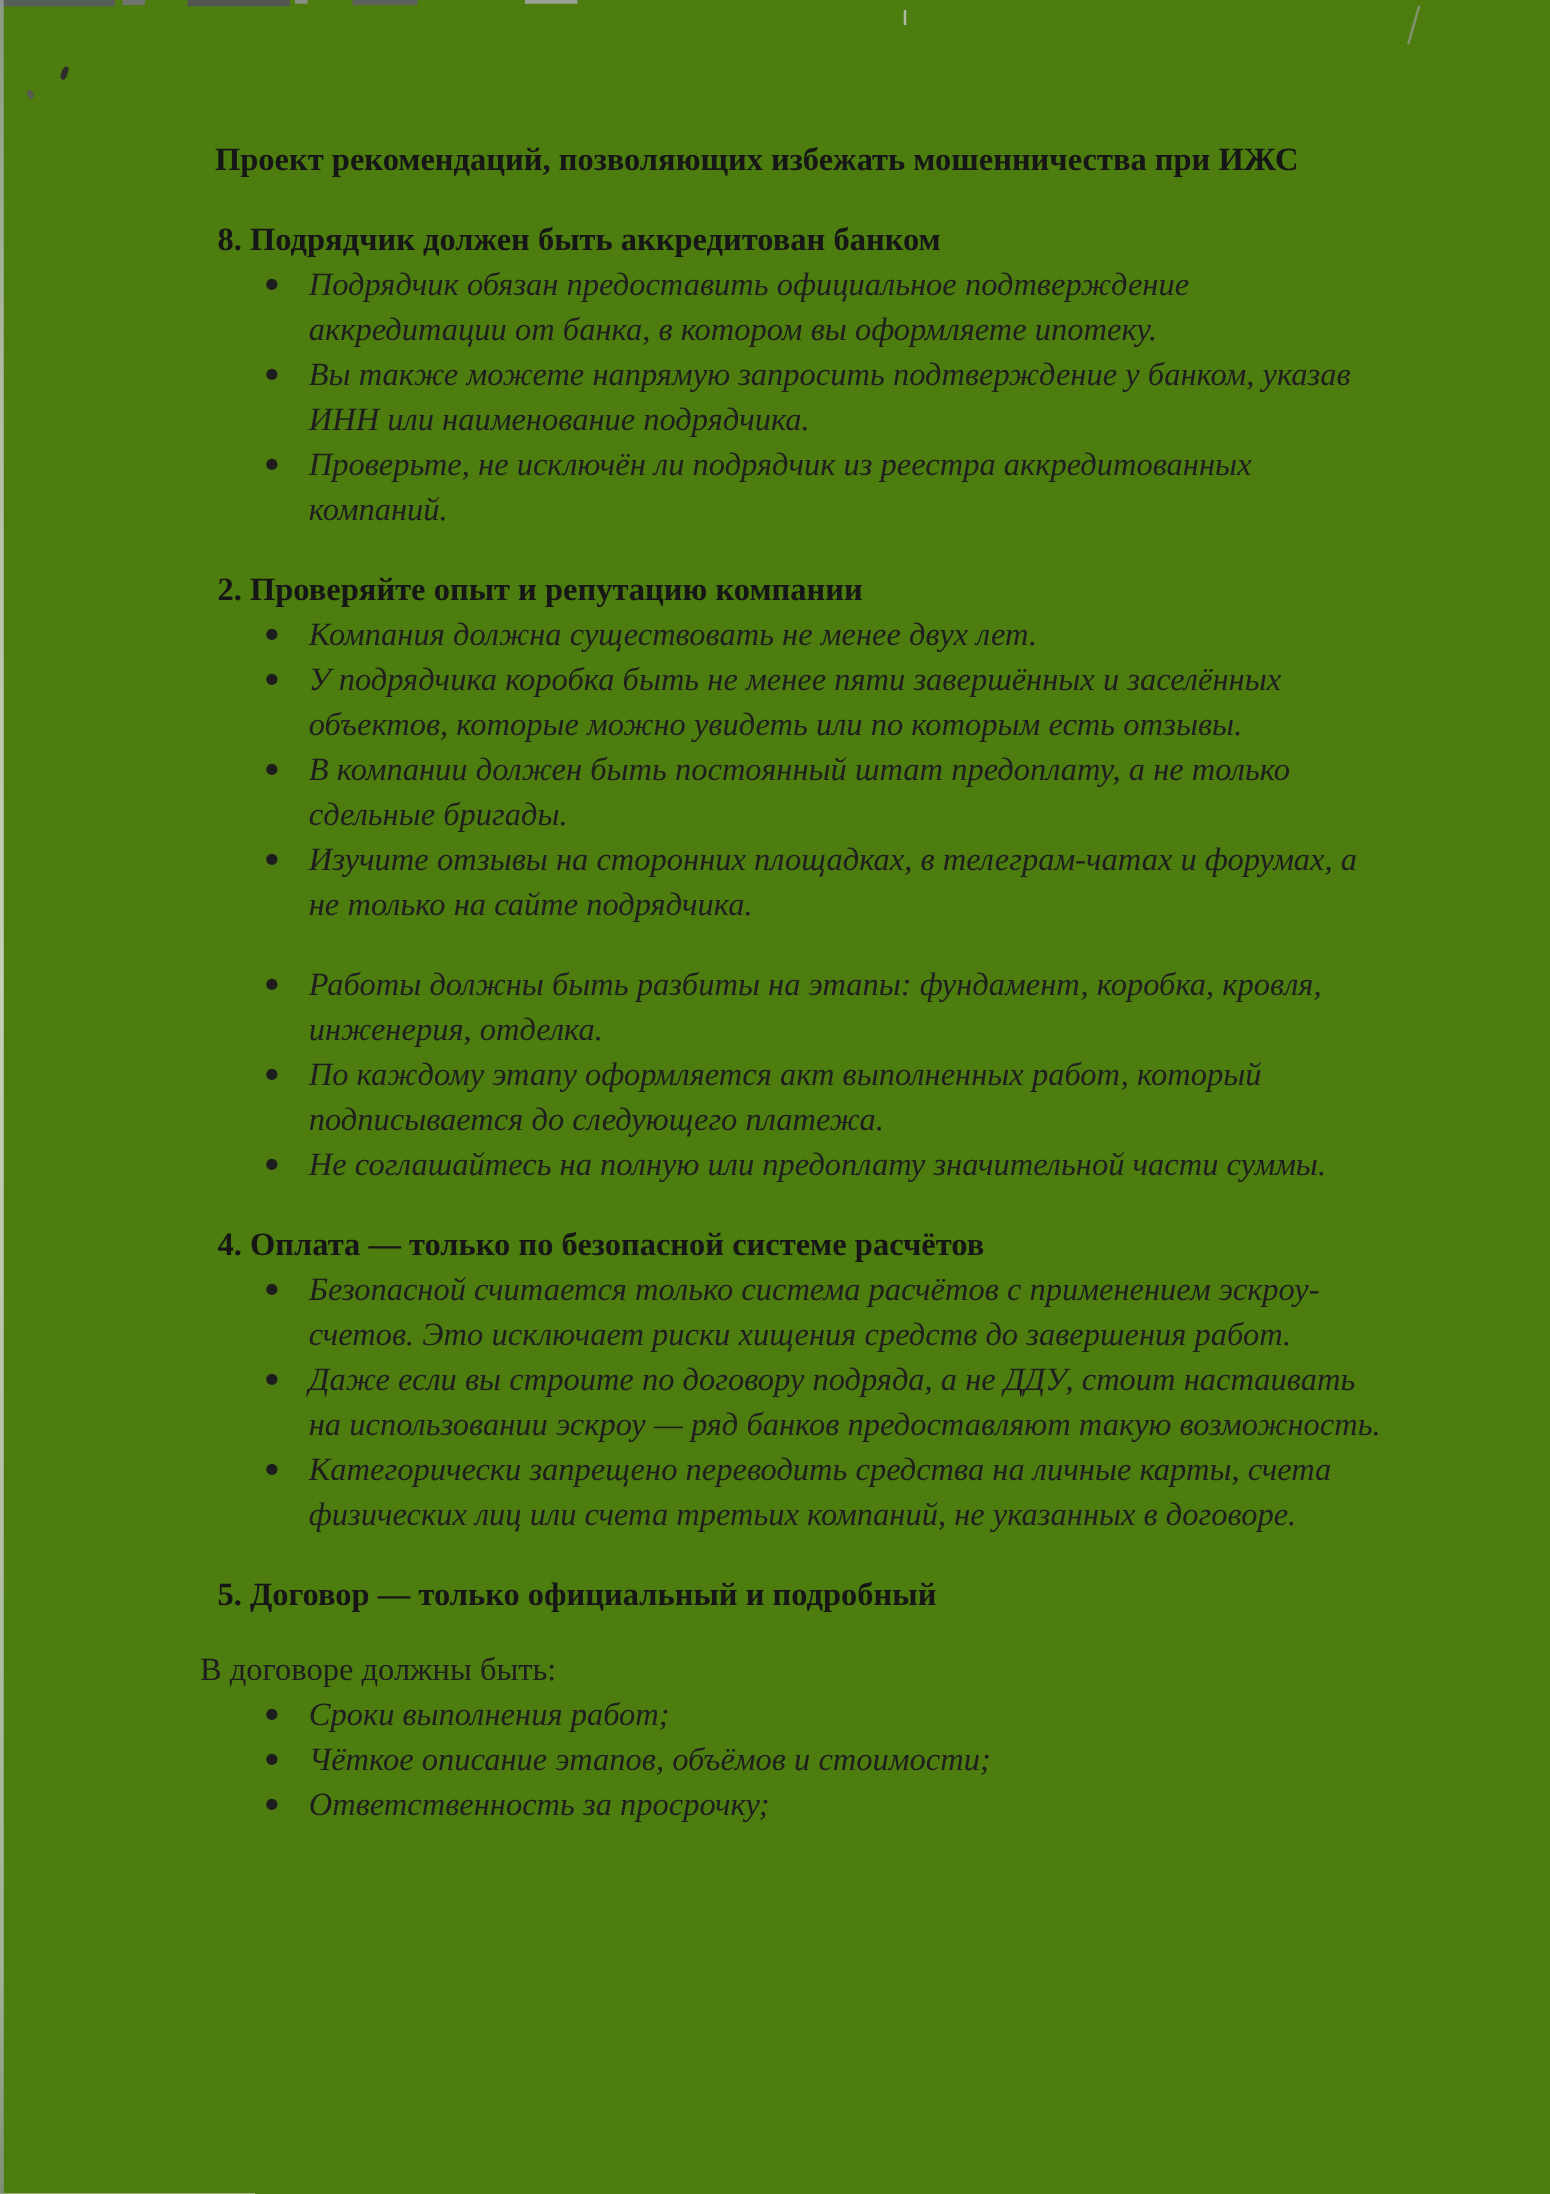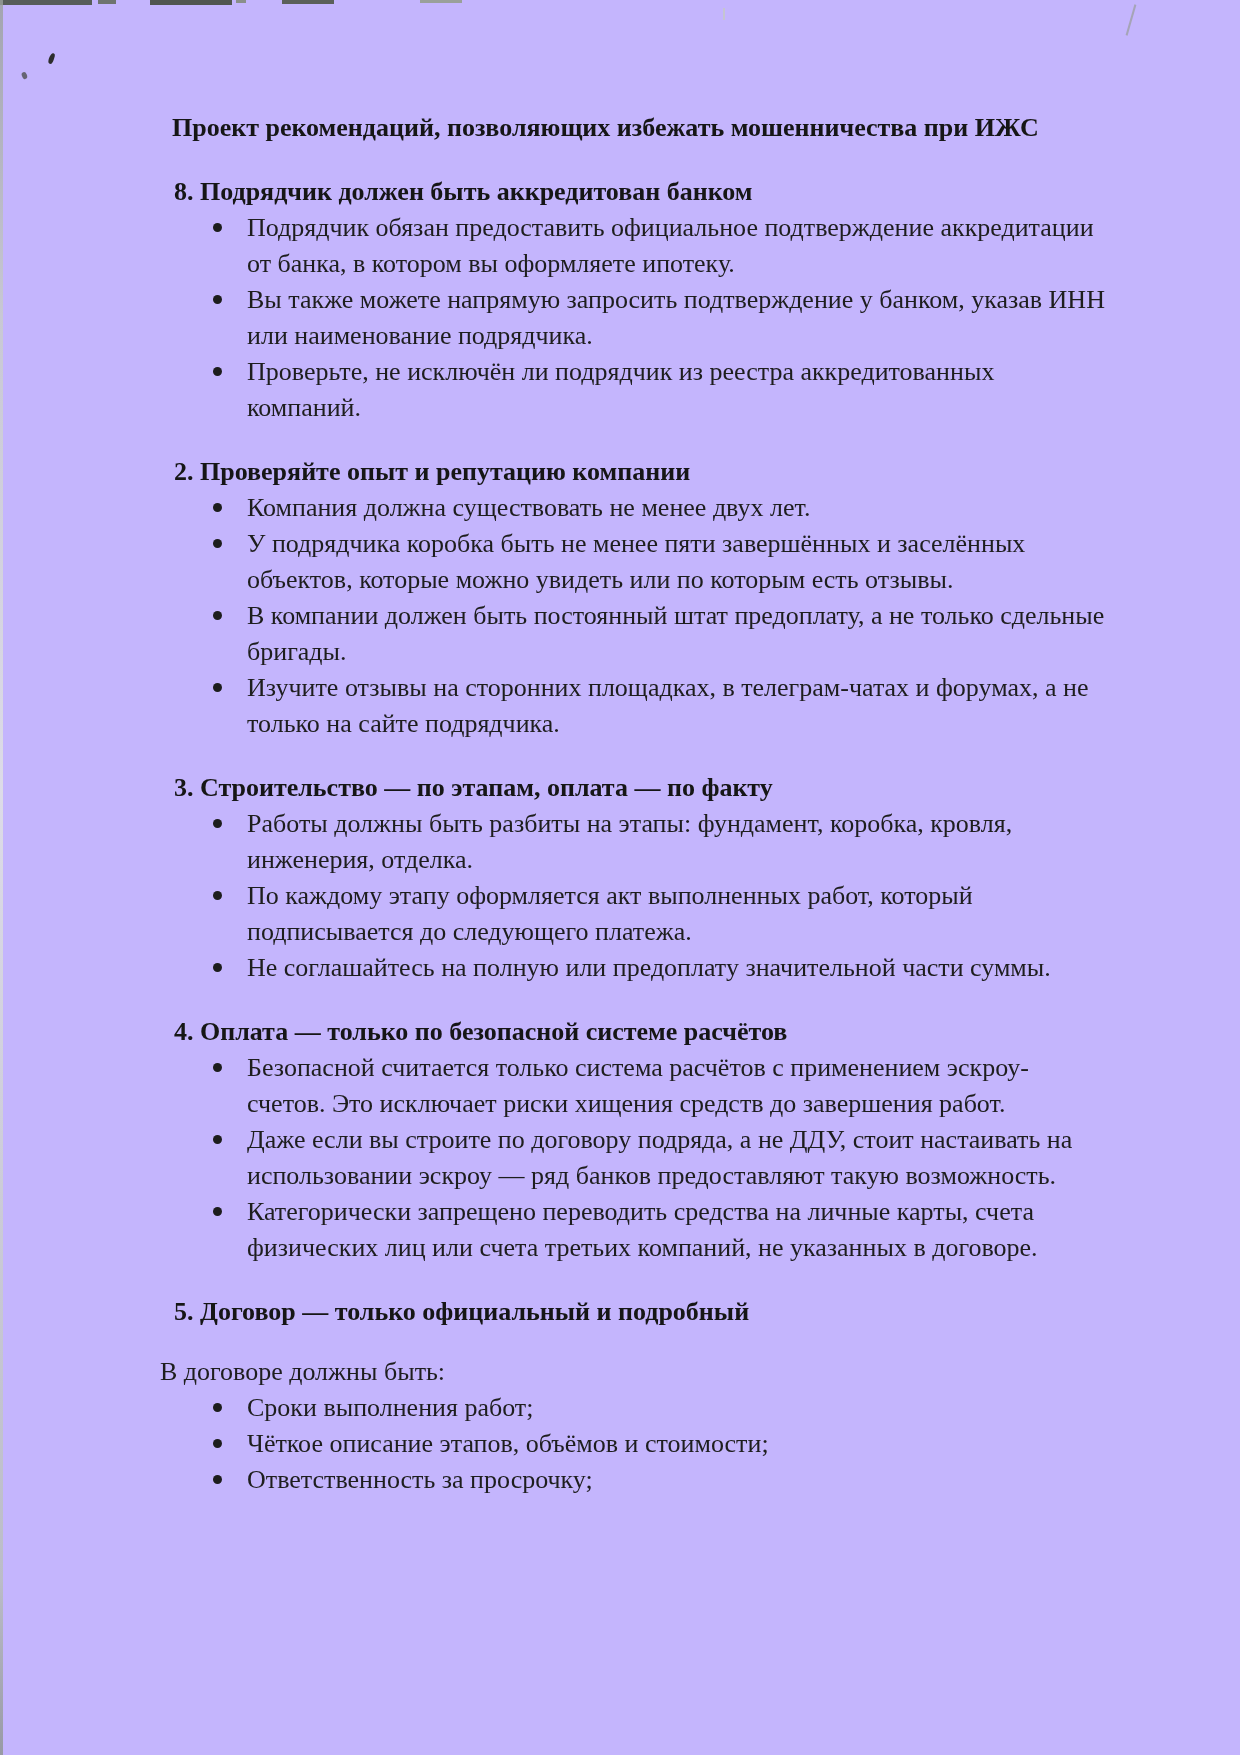--- a/index.html
+++ b/index.html
@@ -1,20 +1,20 @@
 <!DOCTYPE html>
 <html lang="ru"><head>
 <meta charset="utf-8">
 <style>
   * { margin:0; padding:0; box-sizing:border-box; }
   html,body { background:#ffffff; }
   .page {
     position:relative;
     width:1240px; height:1755px;
-    background:#c4b5fd;
+    background:#4d7c0f;
     font-family:"Liberation Serif","DejaVu Serif",serif;
     color:#1e1e1e;
     overflow:hidden;
   }
   .content {
     position:absolute; inset:0;
     padding:110px 70px 0 160px;
   }
   .doc-title {
     font-size:26px; font-weight:700;
@@ -27,20 +27,21 @@
     line-height:36px; margin-left:14px; color:#161616;
   }
   .lead {
     font-size:26px; line-height:36px;
     margin-top:24px;
   }
   ul.bullets {
     list-style:none;
     width:947px;
     padding-left:87px;
+    font-style:italic;
   }
   ul.bullets li {
     position:relative;
     font-size:26px; line-height:36px;
   }
   ul.bullets li::before {
     content:"";
     position:absolute; left:-34px; top:13px;
     width:9px; height:9px; border-radius:50%;
     background:#1d1d1d;
@@ -94,21 +95,20 @@
         <section class="doc-section">
           <h2 class="section-heading">2. Проверяйте опыт и репутацию компании</h2>
           <ul class="bullets">
             <li>Компания должна существовать не менее двух лет.</li>
             <li>У подрядчика коробка быть не менее пяти завершённых и заселённых объектов, которые можно увидеть или по которым есть отзывы.</li>
             <li>В компании должен быть постоянный штат предоплату, а не только сдельные бригады.</li>
             <li>Изучите отзывы на сторонних площадках, в телеграм-чатах и форумах, а не только на сайте подрядчика.</li>
           </ul>
         </section>
         <section class="doc-section">
-          <h2 class="section-heading">3. Строительство — по этапам, оплата — по факту</h2>
           <ul class="bullets">
             <li>Работы должны быть разбиты на этапы: фундамент, коробка, кровля, инженерия, отделка.</li>
             <li>По каждому этапу оформляется акт выполненных работ, который подписывается до следующего платежа.</li>
             <li>Не соглашайтесь на полную или предоплату значительной части суммы.</li>
           </ul>
         </section>
         <section class="doc-section">
           <h2 class="section-heading">4. Оплата — только по безопасной системе расчётов</h2>
           <ul class="bullets">
             <li>Безопасной считается только система расчётов с применением эскроу-счетов. Это исключает риски хищения средств до завершения работ.</li>

